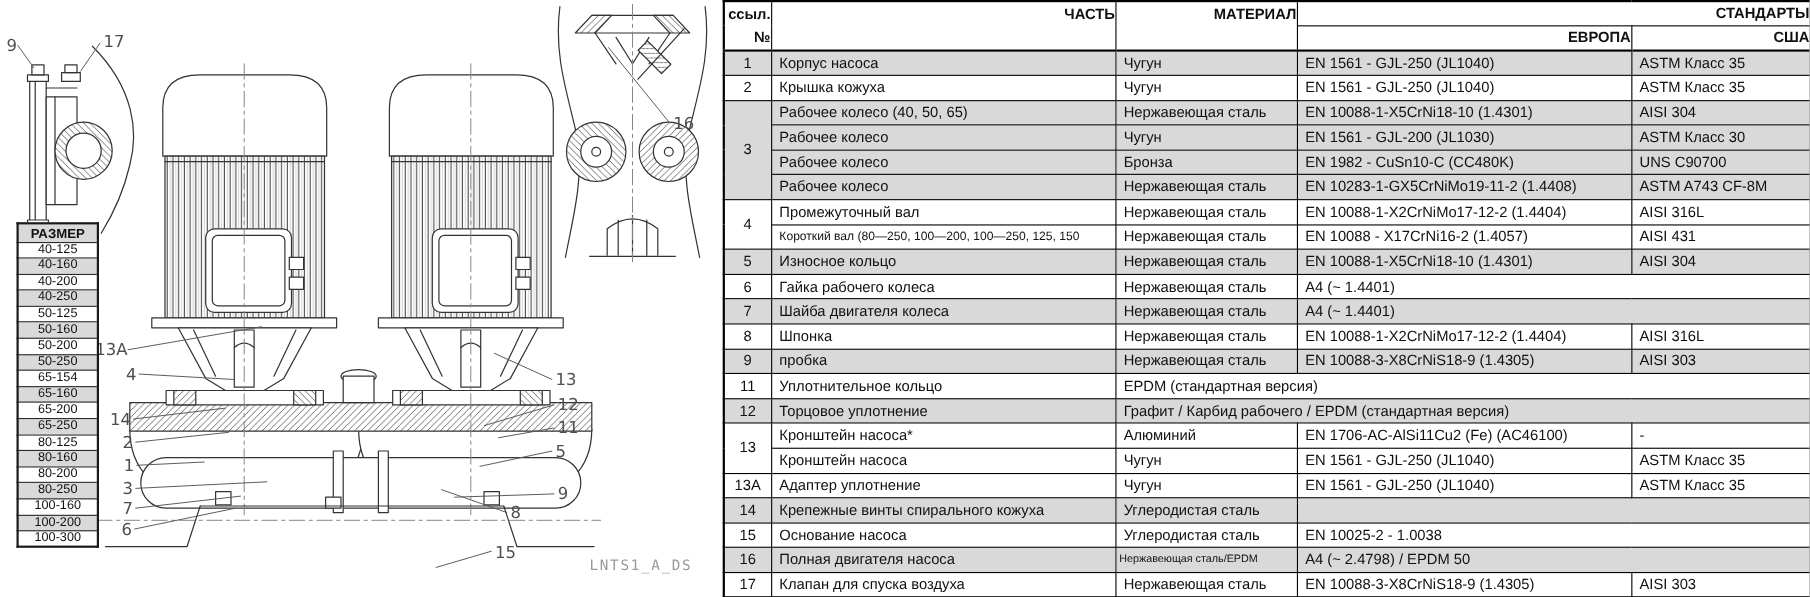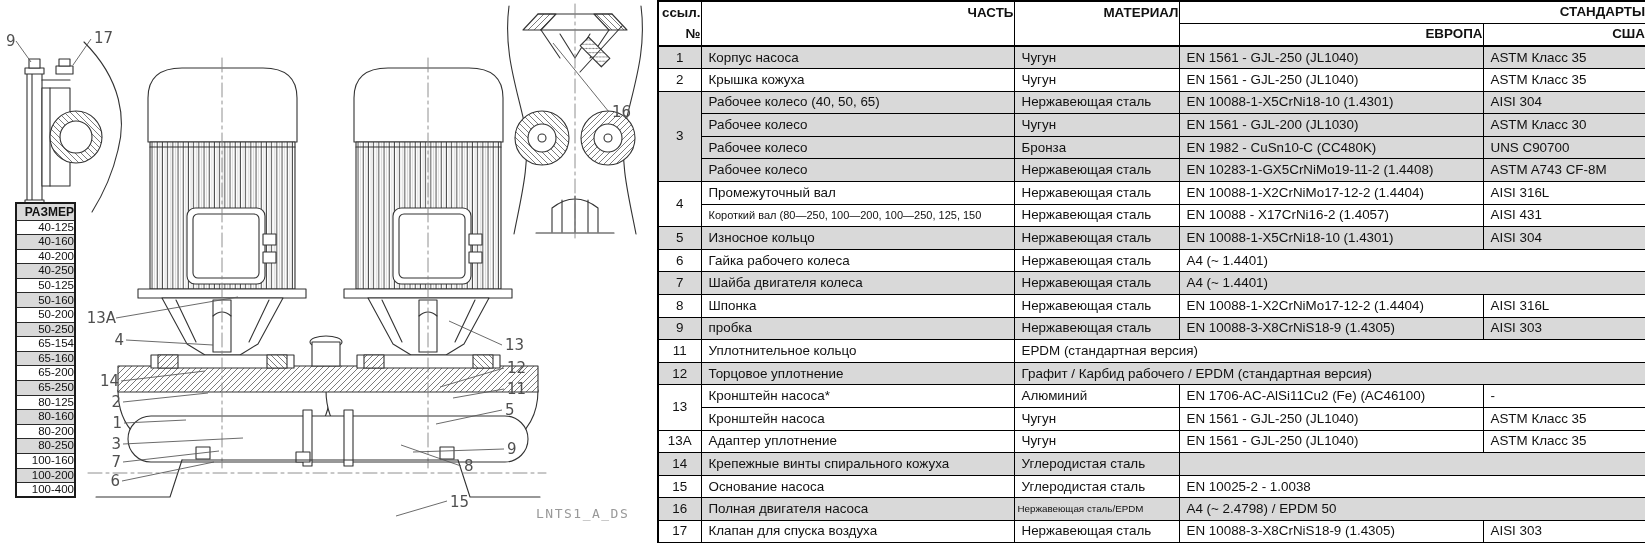--- a/index.html
+++ b/index.html
@@ -11,21 +11,21 @@
   .drawing{position:absolute;left:0;top:0;width:657px;height:543px}
   svg .ln{stroke:var(--drawing_line,#333);stroke-width:1.1;fill:none;stroke-linejoin:round;stroke-linecap:round}
   svg .cl{stroke:#858585;stroke-width:0.9;fill:none;stroke-dasharray:14 4 3 4}
   svg .leader{stroke:#5a5a5a;stroke-width:0.9;fill:none}
   svg text{font-family:"DejaVu Sans",sans-serif}
   .callout{font-size:15px;fill:var(--callout_text,#4f4f4f)}
   .code-text{font-size:13px;letter-spacing:1.5px;fill:var(--code_text,#999);font-family:"DejaVu Sans Mono",monospace}
 
   
   .size-table{position:absolute;left:15px;top:202px;border-collapse:collapse;background:#fff;border:2px solid #1a1a1a}
-  .size-table th,.size-table td{border:1px solid #2a2a2a;width:59px;height:14.6px;text-align:right;font-size:11.5px;padding:0;line-height:1}
+  .size-table th,.size-table td{border:1px solid #2a2a2a;width:73px;height:14.6px;text-align:center;font-size:11.5px;padding:0;line-height:1}
   .size-table th{background:var(--row_shade,#d9d9d9);font-weight:bold;font-size:12px;height:17px}
   .size-table tbody tr:nth-child(even) td{background:var(--row_shade,#d9d9d9)}
 
   
   .parts-table{position:absolute;left:657px;top:0;width:988px;height:543px;border-collapse:collapse;table-layout:fixed;border:2px solid var(--table_line,#000);background:#fff}
   .parts-table th,.parts-table td{border:1px solid var(--table_line,#000);font-size:13.4px;vertical-align:middle;line-height:1.05;overflow:hidden;white-space:nowrap;padding:0 2px 0 7px}
   .parts-table thead th{font-weight:bold;text-align:right;padding:0}
   .parts-table thead th.head-top{vertical-align:top;padding-top:4px}
   .parts-table thead tr:first-child th{height:22px}
   .parts-table thead tr:nth-child(2) th{height:23px}
@@ -250,21 +250,21 @@
         <tr>
             <td>80-250</td>
           </tr>
         <tr>
             <td>100-160</td>
           </tr>
         <tr>
             <td>100-200</td>
           </tr>
         <tr>
-            <td>100-400</td>
+            <td>100-300</td>
           </tr>
       </tbody>
     </table>
   </div>
 
   <table class="parts-table">
     <colgroup>
       <col style="width:43px">
         <col style="width:313px">
         <col style="width:165px">

